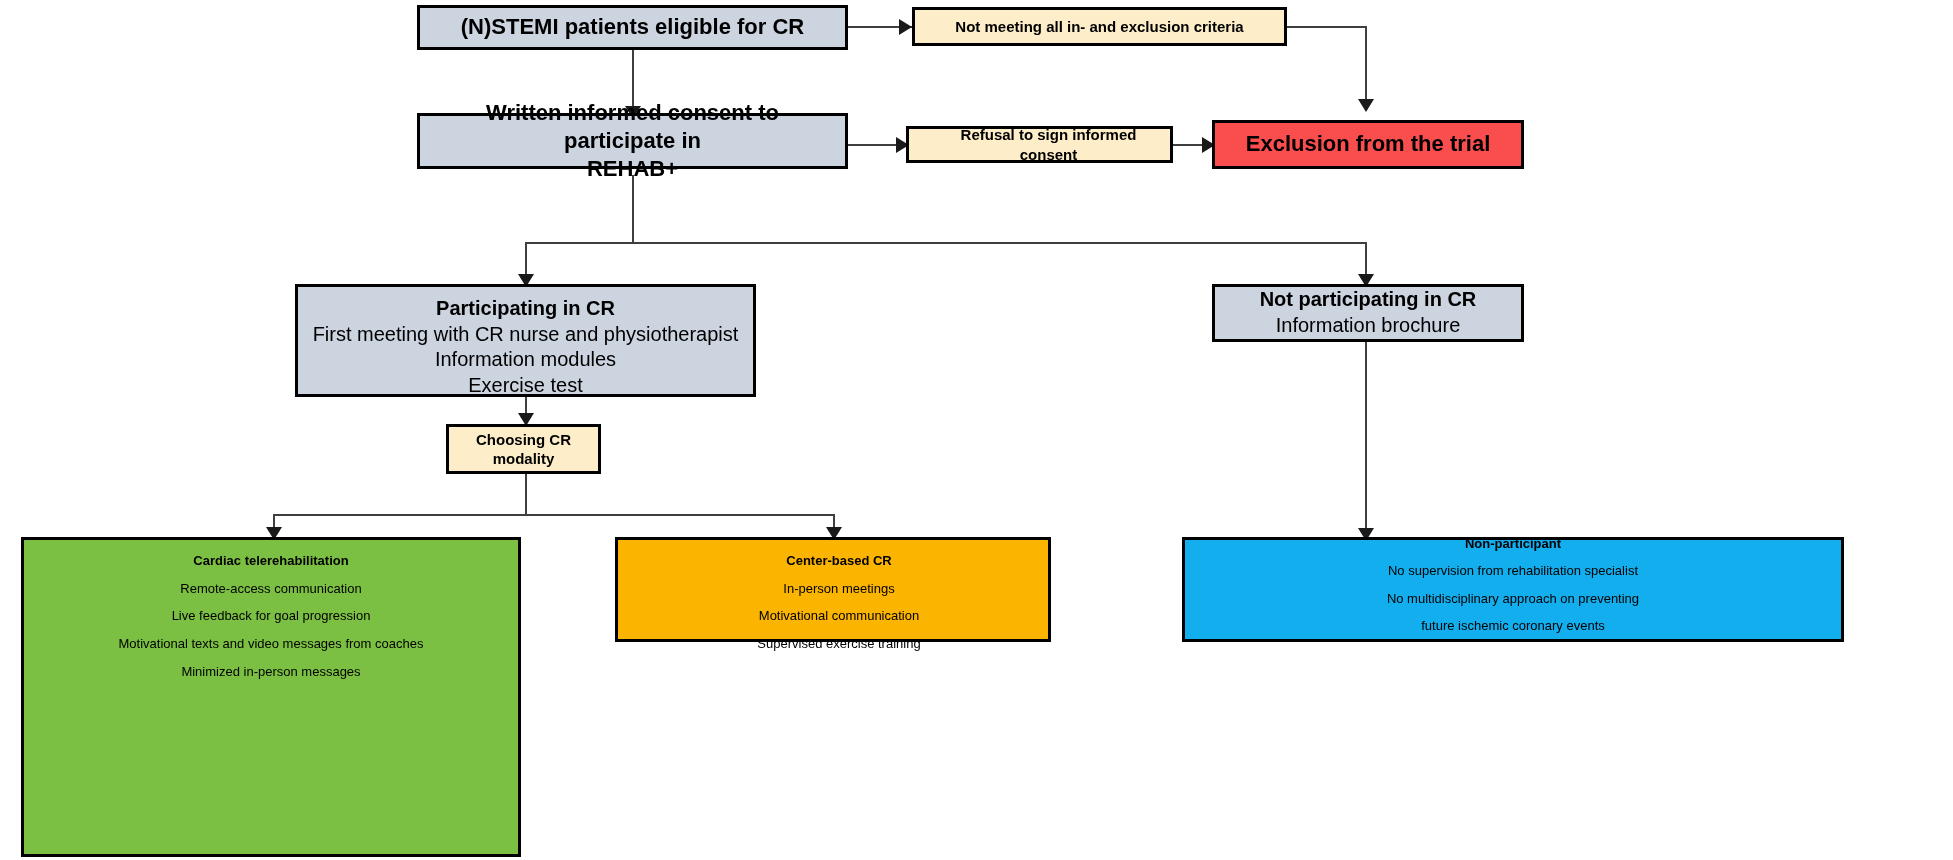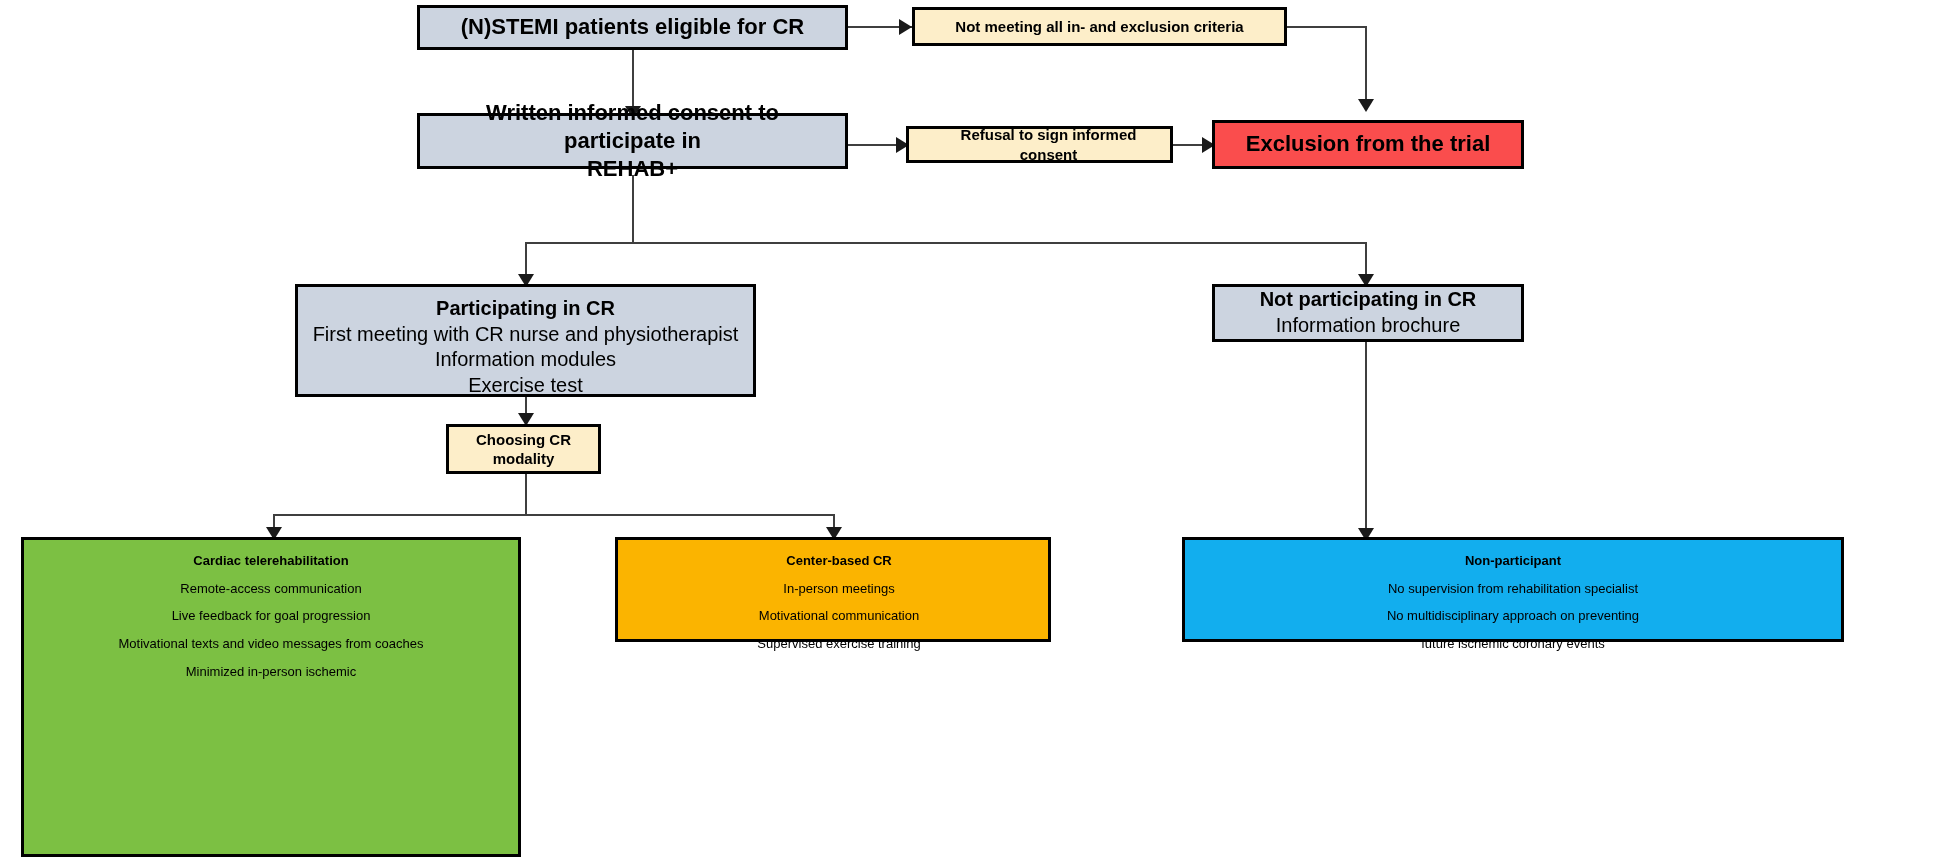--- a/index.html
+++ b/index.html
@@ -152,30 +152,30 @@
   <div class="node fill-cream fs-15" style="left:430px; top:424px; width:155px; height:50px;">
     <div class="title">Choosing CR</div>
     <div class="title">modality</div>
   </div>
 
   <div class="node fill-green fs-19" style="left:5px; top:537px; width:500px; height:320px; justify-content:flex-start; padding-top:13px;">
     <div class="title">Cardiac telerehabilitation</div>
     <div class="line" style="margin-top:11px;">Remote-access communication</div>
     <div class="line" style="margin-top:11px;">Live feedback for goal progression</div>
     <div class="line" style="margin-top:11px;">Motivational texts and video messages from coaches</div>
-    <div class="line" style="margin-top:11px;">Minimized in-person ischemic</div>
+    <div class="line" style="margin-top:11px;">Minimized in-person messages</div>
   </div>
 
   <div class="node fill-orange fs-19" style="left:599px; top:537px; width:436px; height:105px; justify-content:flex-start; padding-top:13px;padding-left:20px;">
     <div class="title">Center-based CR</div>
     <div class="line" style="margin-top:11px;">In-person meetings</div>
     <div class="line" style="margin-top:11px;">Motivational communication</div>
     <div class="line" style="margin-top:11px;">Supervised exercise training</div>
   </div>
 
-  <div class="node fill-cyan fs-19" style="left:1166px; top:537px; width:662px; height:105px; justify-content:space-between; padding-top:13px;">
+  <div class="node fill-cyan fs-19" style="left:1166px; top:537px; width:662px; height:105px; justify-content:flex-end; padding-top:13px;">
     <div class="title">Non-participant</div>
     <div class="line" style="margin-top:11px;">No supervision from rehabilitation specialist</div>
     <div class="line" style="margin-top:11px;">No multidisciplinary approach on preventing</div>
     <div class="line" style="margin-top:11px;">future ischemic coronary events</div>
   </div>
 
 </div>
 
 </body></html>

